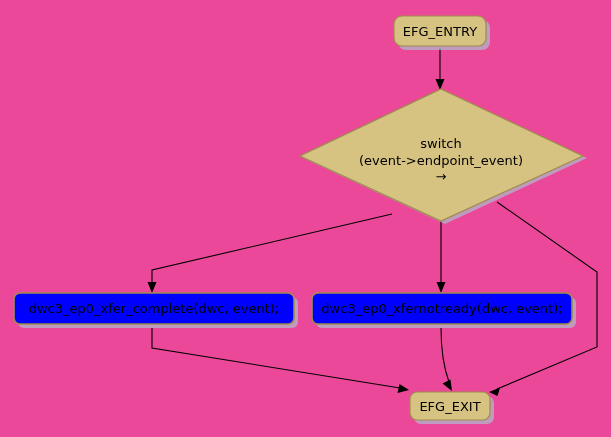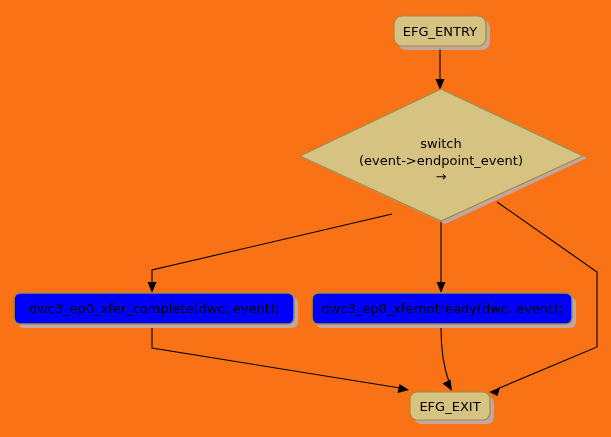--- a/index.html
+++ b/index.html
@@ -10,21 +10,21 @@
   body {
     width: 611px;
     height: 437px;
     font-family: "DejaVu Sans", sans-serif;
     overflow: hidden;
   }
   #flowchart-root {
     position: relative;
     width: 611px;
     height: 437px;
-    background: #f97316;
+    background: #ec4899;
   }
   svg.diagram {
     display: block;
     width: 611px;
     height: 437px;
   }
   .node-label {
     font-family: "DejaVu Sans", sans-serif;
     font-size: 13px;
     fill: #000000;

